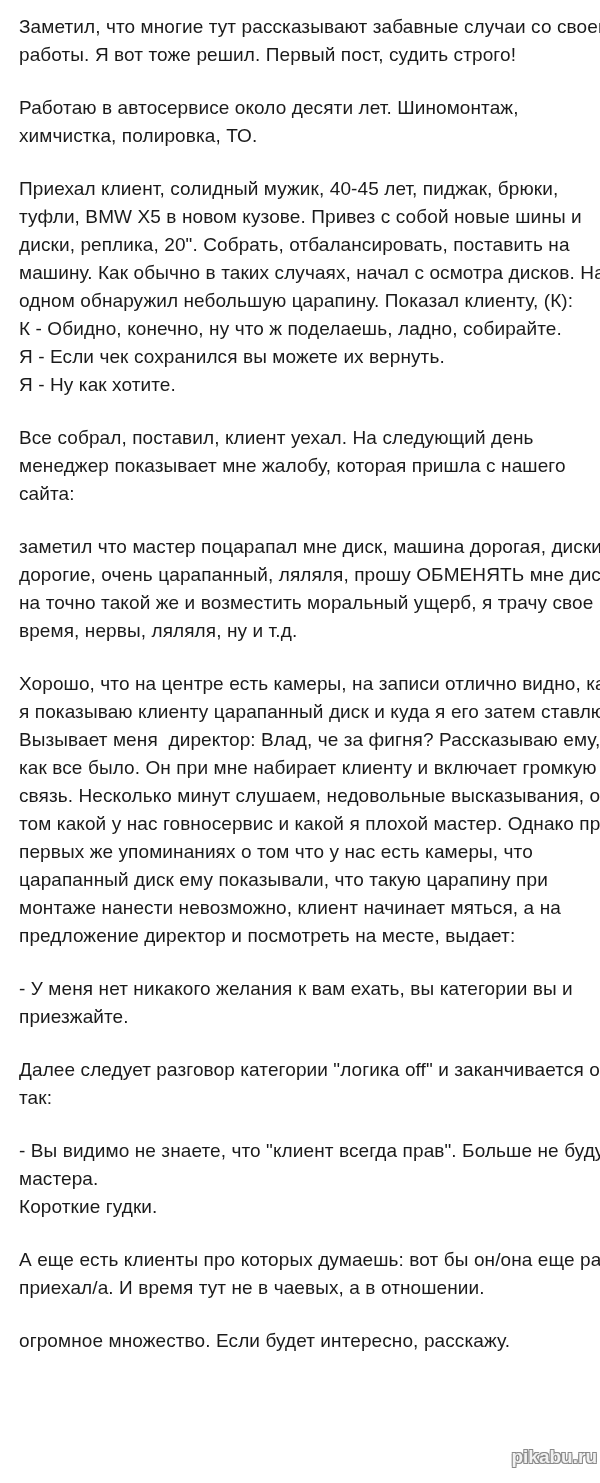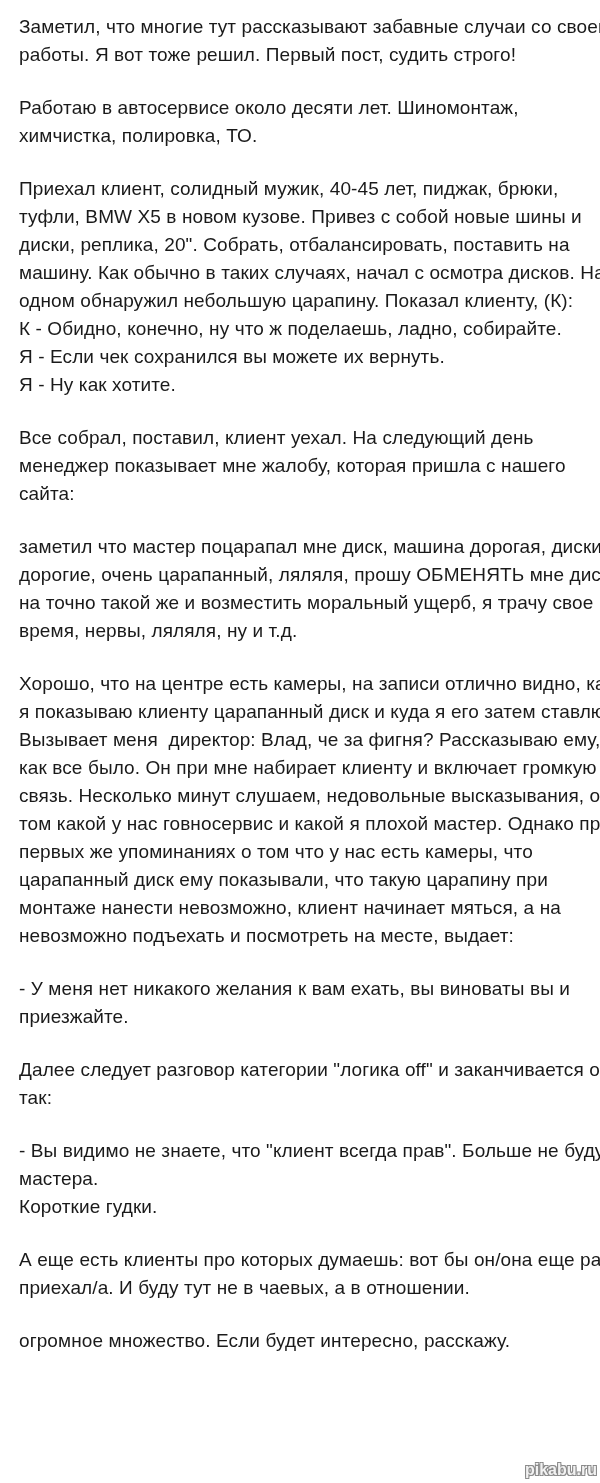--- a/index.html
+++ b/index.html
@@ -25,22 +25,22 @@
   .ln {
     display: block;
     white-space: pre;
     font-size: 19px;
     line-height: 28px;
     letter-spacing: 0.1px;
   }
   .watermark {
     position: absolute;
     right: 3px;
-    bottom: 4px;
-    font-size: 16px;
+    bottom: 15px;
+    font-size: 19px;
     font-weight: bold;
     color: #f2f2f2;
     text-shadow:
       -1px -1px 0 #8a8a8a,
        1px -1px 0 #8a8a8a,
       -1px  1px 0 #8a8a8a,
        1px  1px 0 #8a8a8a;
   }
 </style>
 </head>
@@ -85,42 +85,42 @@
   <p class="para">
     <span class="ln">Хорошо, что на центре есть камеры, на записи отлично видно, как</span>
     <span class="ln">я показываю клиенту царапанный диск и куда я его затем ставлю.</span>
     <span class="ln">Вызывает меня  директор: Влад, че за фигня? Рассказываю ему,</span>
     <span class="ln">как все было. Он при мне набирает клиенту и включает громкую</span>
     <span class="ln">связь. Несколько минут слушаем, недовольные высказывания, о</span>
     <span class="ln">том какой у нас говносервис и какой я плохой мастер. Однако при</span>
     <span class="ln">первых же упоминаниях о том что у нас есть камеры, что</span>
     <span class="ln">царапанный диск ему показывали, что такую царапину при</span>
     <span class="ln">монтаже нанести невозможно, клиент начинает мяться, а на</span>
-    <span class="ln">невозможно подъехать и посмотреть на месте, выдает:</span>
+    <span class="ln">предложение директор и посмотреть на месте, выдает:</span>
   </p>
 
   <p class="para">
-    <span class="ln">- У меня нет никакого желания к вам ехать, вы виноваты вы и</span>
+    <span class="ln">- У меня нет никакого желания к вам ехать, вы категории вы и</span>
     <span class="ln">приезжайте.</span>
   </p>
 
   <p class="para">
     <span class="ln">Далее следует разговор категории "логика off" и заканчивается он</span>
     <span class="ln">так:</span>
   </p>
 
   <p class="para">
     <span class="ln">- Вы видимо не знаете, что "клиент всегда прав". Больше не буду</span>
     <span class="ln">мастера.</span>
     <span class="ln">Короткие гудки.</span>
   </p>
 
   <p class="para">
     <span class="ln">А еще есть клиенты про которых думаешь: вот бы он/она еще раз</span>
-    <span class="ln">приехал/а. И буду тут не в чаевых, а в отношении.</span>
+    <span class="ln">приехал/а. И время тут не в чаевых, а в отношении.</span>
   </p>
 
   <p class="para">
     <span class="ln">огромное множество. Если будет интересно, расскажу.</span>
   </p>
 
 </main>
 
 <div class="watermark">pikabu.ru</div>
 

